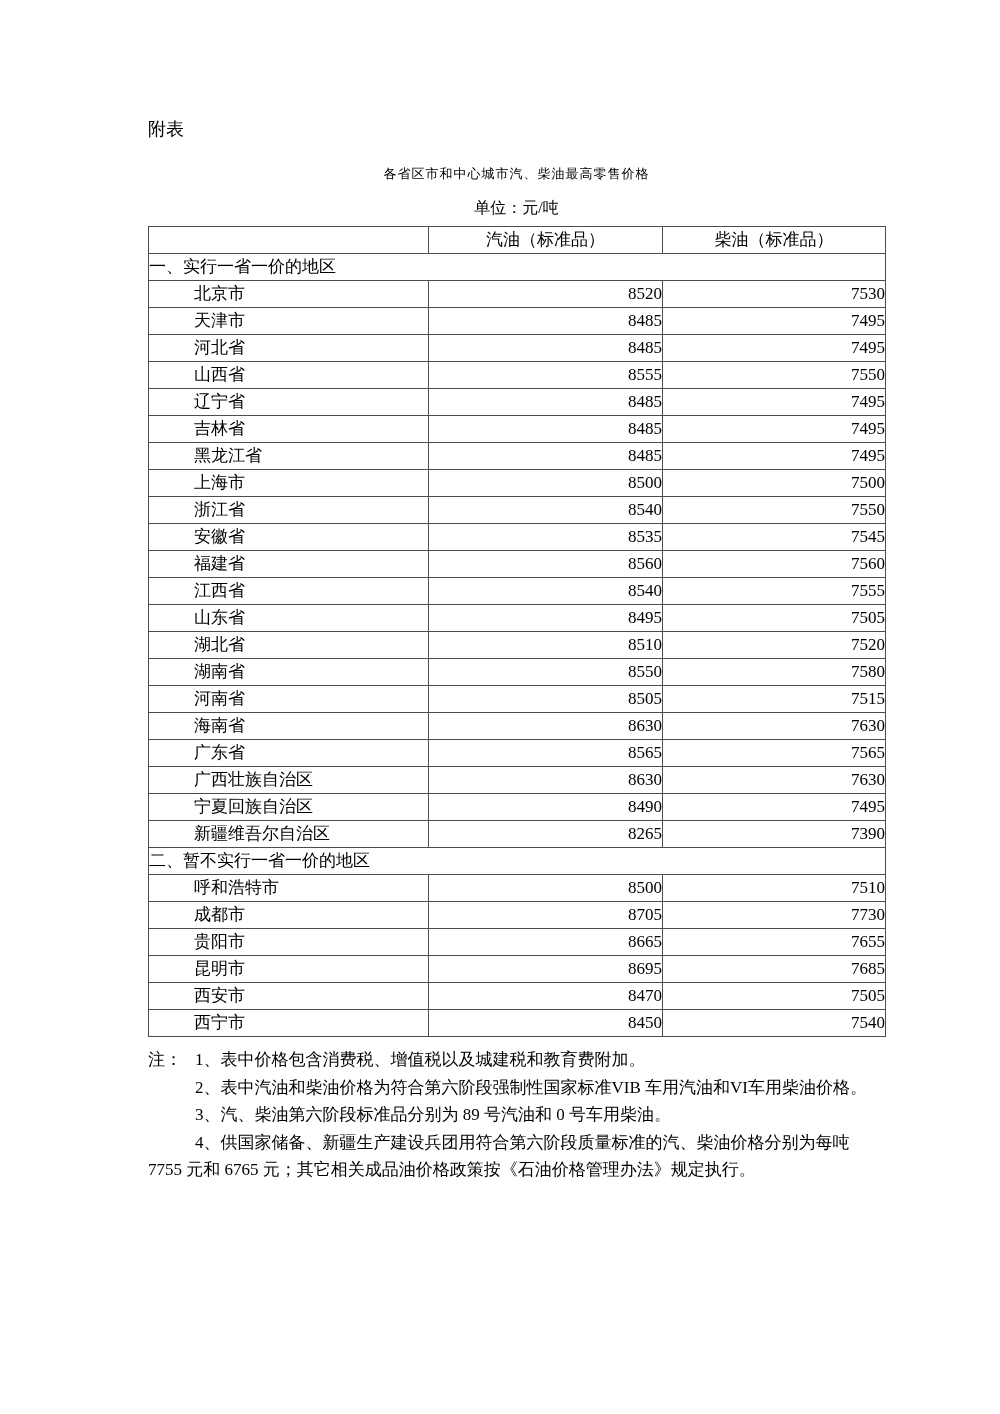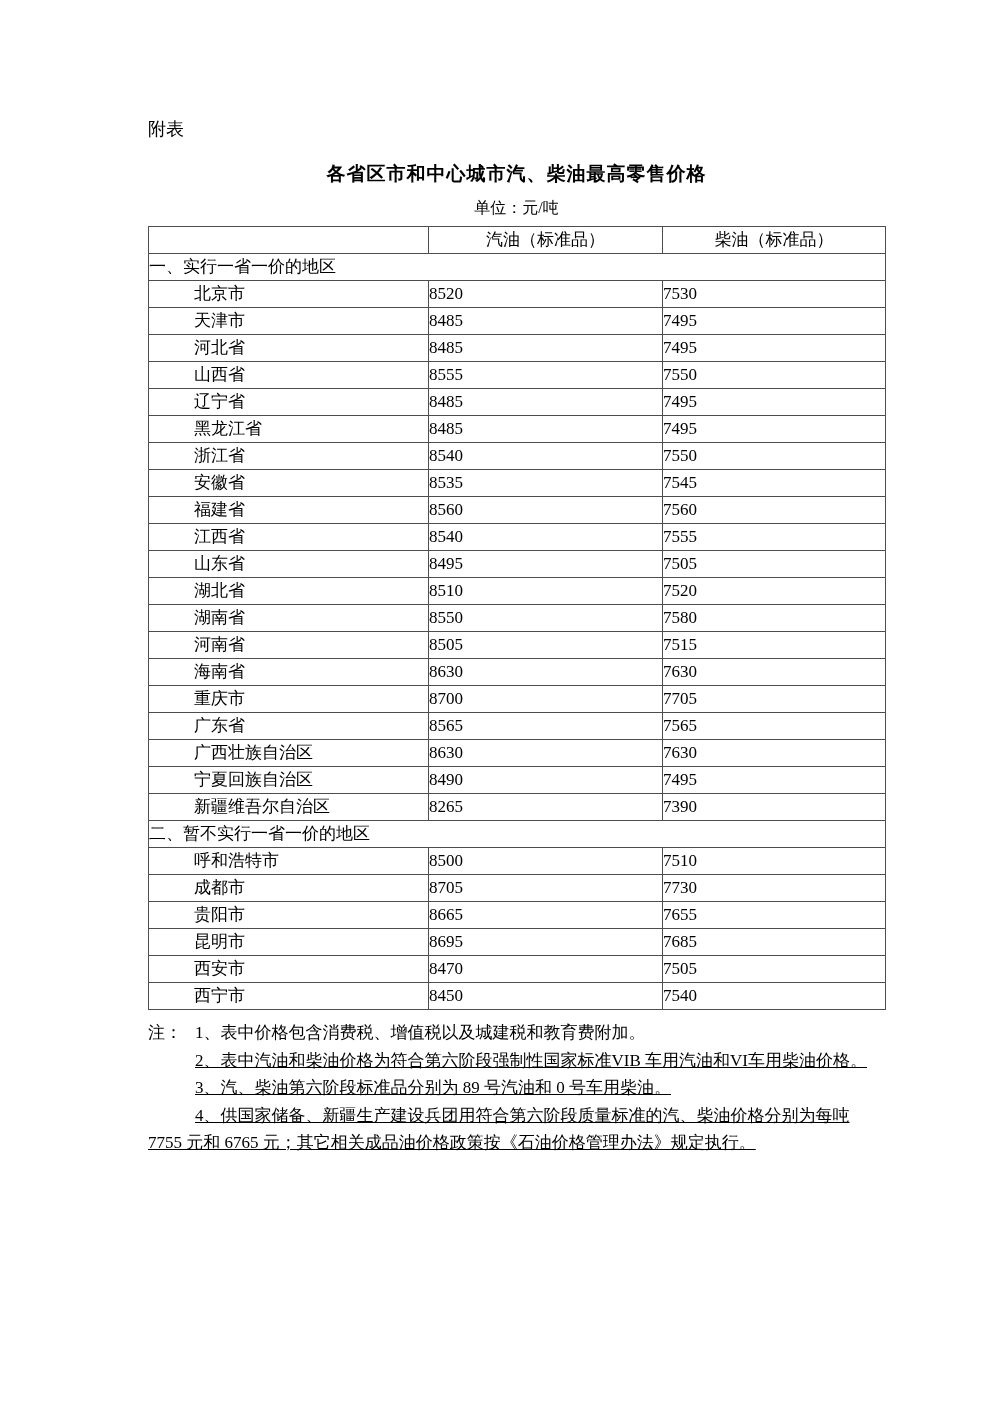--- a/index.html
+++ b/index.html
@@ -8,40 +8,40 @@
     font-family:"Liberation Serif","DejaVu Serif",serif;
     position:relative; overflow:hidden;
   }
   .content { position:absolute; left:148px; top:0; width:737px; padding-top:110px;margin-top:8px; }
 
   .attach-label { margin:0; font-size:18px; line-height:22px; }
 
   .doc-title {
     margin:22px 0 0 0; text-align:center;
     font-family:"Liberation Sans","DejaVu Sans",sans-serif;
-    font-weight:bold; font-size:19px; line-height:24px; letter-spacing:1px;
+    font-weight:normal; font-size:13px; line-height:24px; letter-spacing:1px;
   }
 
   .unit-line { margin-top:12px; text-align:center; font-size:16px; line-height:19px; }
 
   table.price-table {
     margin-top:9px; border-collapse:collapse; width:737px; table-layout:fixed;
   }
   .price-table th, .price-table td {
     border:1px solid #4d4d4d; height:26px; line-height:26px; padding:0;
     font-size:17px; font-weight:normal; overflow:hidden; white-space:nowrap;
   }
   .price-table th { text-align:center; }
   .price-table td.section-cell { text-align:left; }
   .price-table td.region-cell { text-align:left; padding-left:45px; }
-  .price-table td.value-cell { text-align:left; }
+  .price-table td.value-cell { text-align:right; }
 
   .notes { margin-top:9px; font-size:17px; line-height:27.5px; }
   .notes p { margin:0; }
-  .note-hang { text-indent:47px;text-decoration:underline; }
+  .note-hang { text-indent:47px; }
   .note-label { display:inline-block; width:47px; text-indent:0; }
 </style>
 </head>
 <body>
 
 <div class="content">
 
   <p class="attach-label">附表</p>
 
   <h1 class="doc-title">各省区市和中心城市汽、柴油最高零售价格</h1>
@@ -84,23 +84,33 @@
           <td class="region-cell">山西省</td>
           <td class="value-cell">8555</td>
           <td class="value-cell">7550</td>
         </tr>
         <tr>
           <td class="region-cell">辽宁省</td>
           <td class="value-cell">8485</td>
           <td class="value-cell">7495</td>
         </tr>
         <tr>
+          <td class="region-cell">吉林省</td>
+          <td class="value-cell">8485</td>
+          <td class="value-cell">7495</td>
+        </tr>
+        <tr>
           <td class="region-cell">黑龙江省</td>
           <td class="value-cell">8485</td>
           <td class="value-cell">7495</td>
+        </tr>
+        <tr>
+          <td class="region-cell">上海市</td>
+          <td class="value-cell">8500</td>
+          <td class="value-cell">7500</td>
         </tr>
         <tr>
           <td class="region-cell">浙江省</td>
           <td class="value-cell">8540</td>
           <td class="value-cell">7550</td>
         </tr>
         <tr>
           <td class="region-cell">安徽省</td>
           <td class="value-cell">8535</td>
           <td class="value-cell">7545</td>
@@ -132,25 +142,20 @@
         </tr>
         <tr>
           <td class="region-cell">河南省</td>
           <td class="value-cell">8505</td>
           <td class="value-cell">7515</td>
         </tr>
         <tr>
           <td class="region-cell">海南省</td>
           <td class="value-cell">8630</td>
           <td class="value-cell">7630</td>
-        </tr>
-        <tr>
-          <td class="region-cell">重庆市</td>
-          <td class="value-cell">8700</td>
-          <td class="value-cell">7705</td>
         </tr>
         <tr>
           <td class="region-cell">广东省</td>
           <td class="value-cell">8565</td>
           <td class="value-cell">7565</td>
         </tr>
         <tr>
           <td class="region-cell">广西壮族自治区</td>
           <td class="value-cell">8630</td>
           <td class="value-cell">7630</td>

